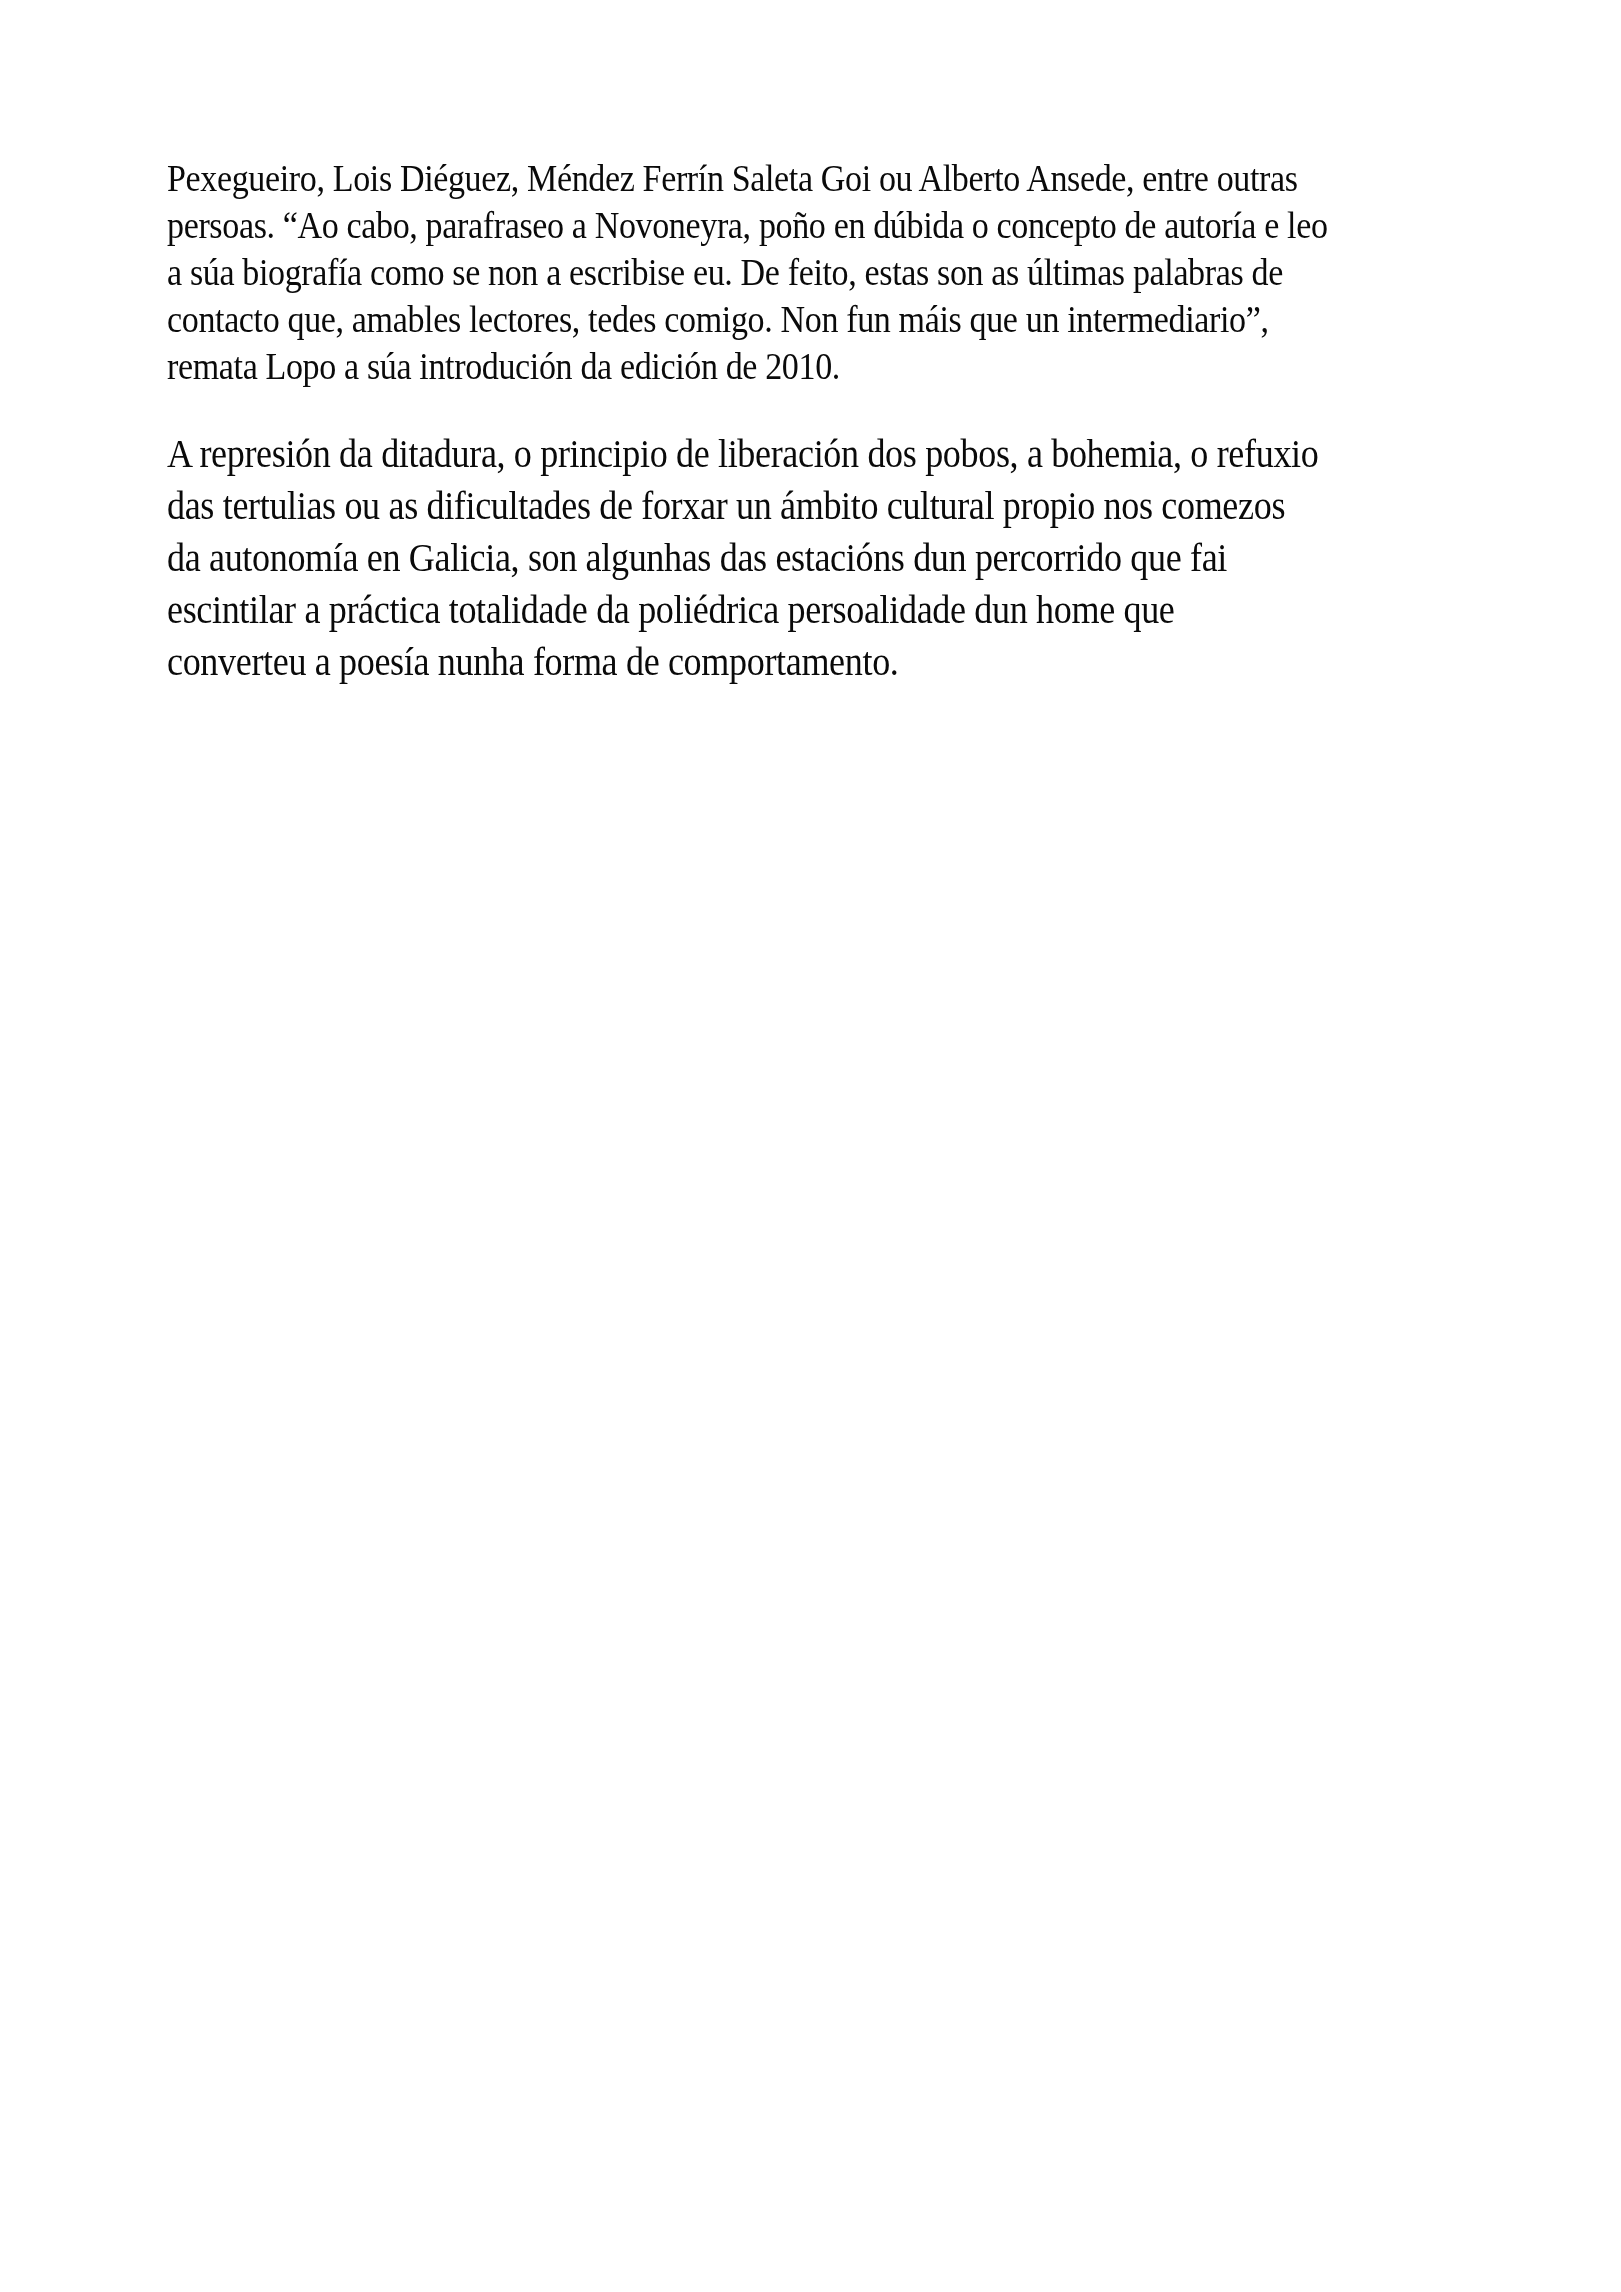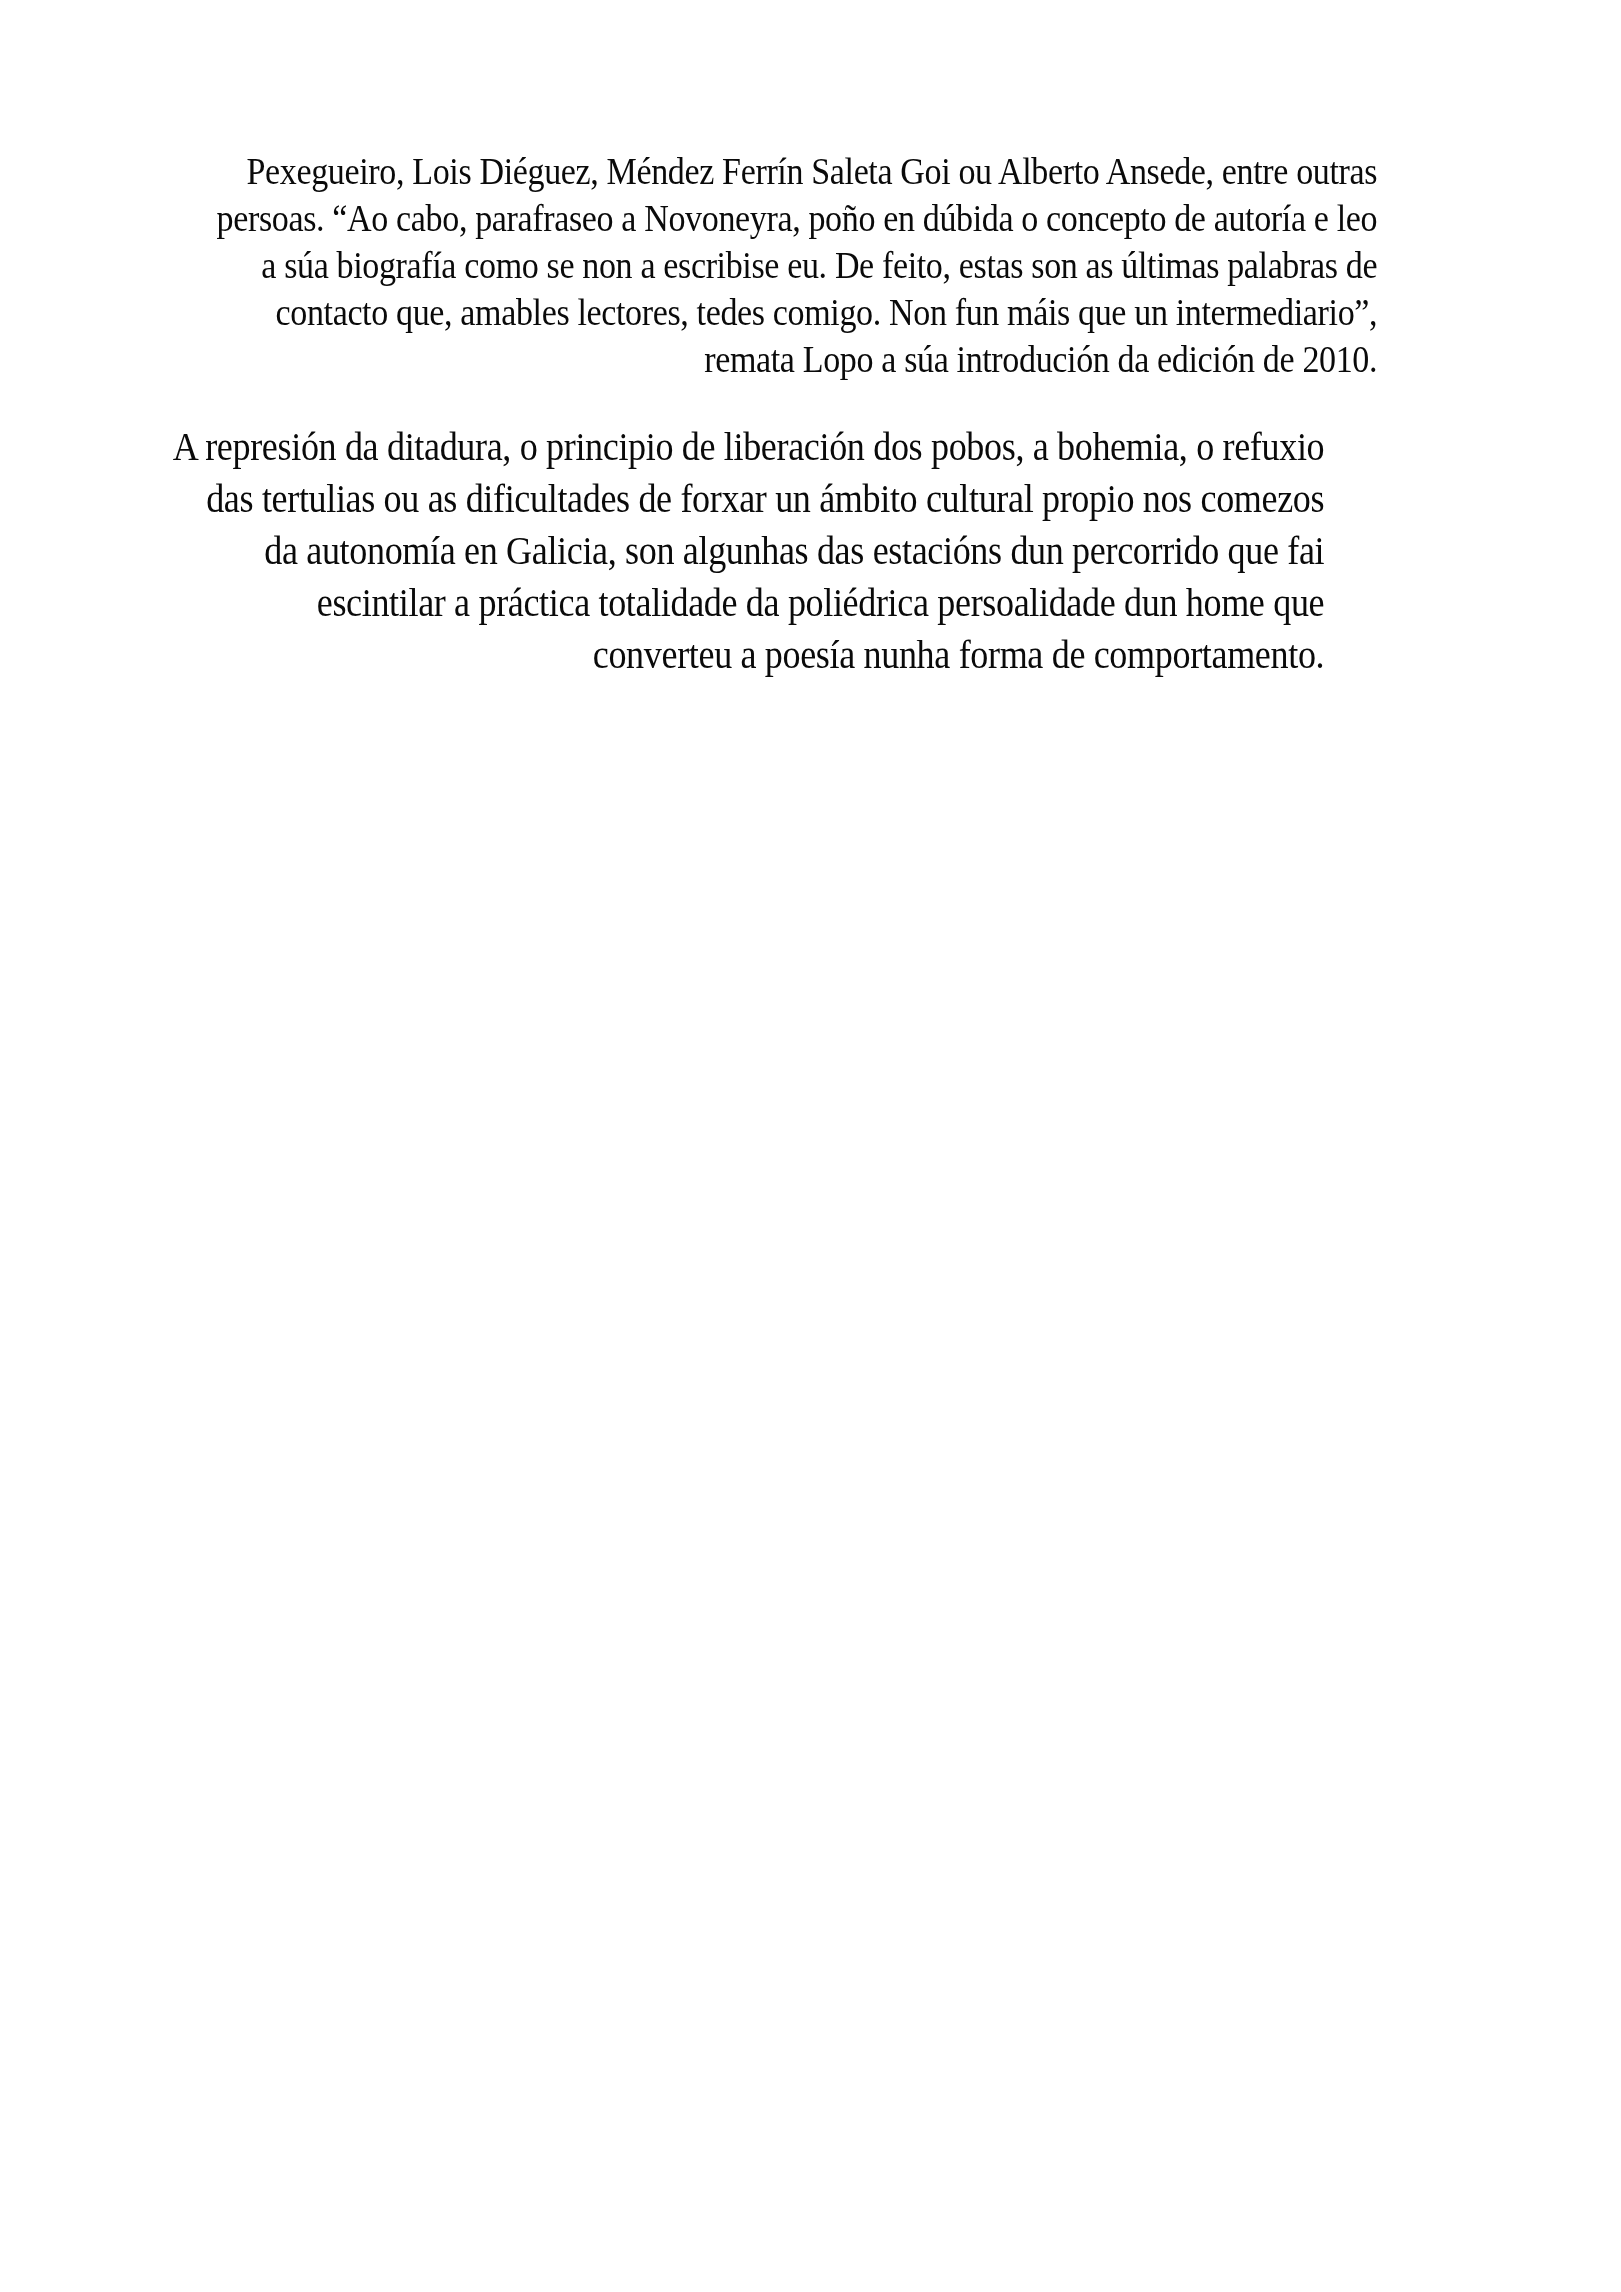--- a/index.html
+++ b/index.html
@@ -16,23 +16,22 @@
     font-family: "Liberation Serif", serif;
     color: #0a0a0a;
   }
   .text-block {
     position: absolute;
     left: 155px;
     top: 143px;
     width: 1333px;
   }
   .paragraph {
-    margin: 5px;
+    margin: 12px;
     padding: 0;
-    text-align: right;
   }
   .paragraph .line {
     white-space: nowrap;
     transform-origin: 0 50%;
   }
   .para-1 .line {
     font-size: 37px;
     line-height: 47px;
     letter-spacing: -0.4px;
     transform: scaleX(0.92);

